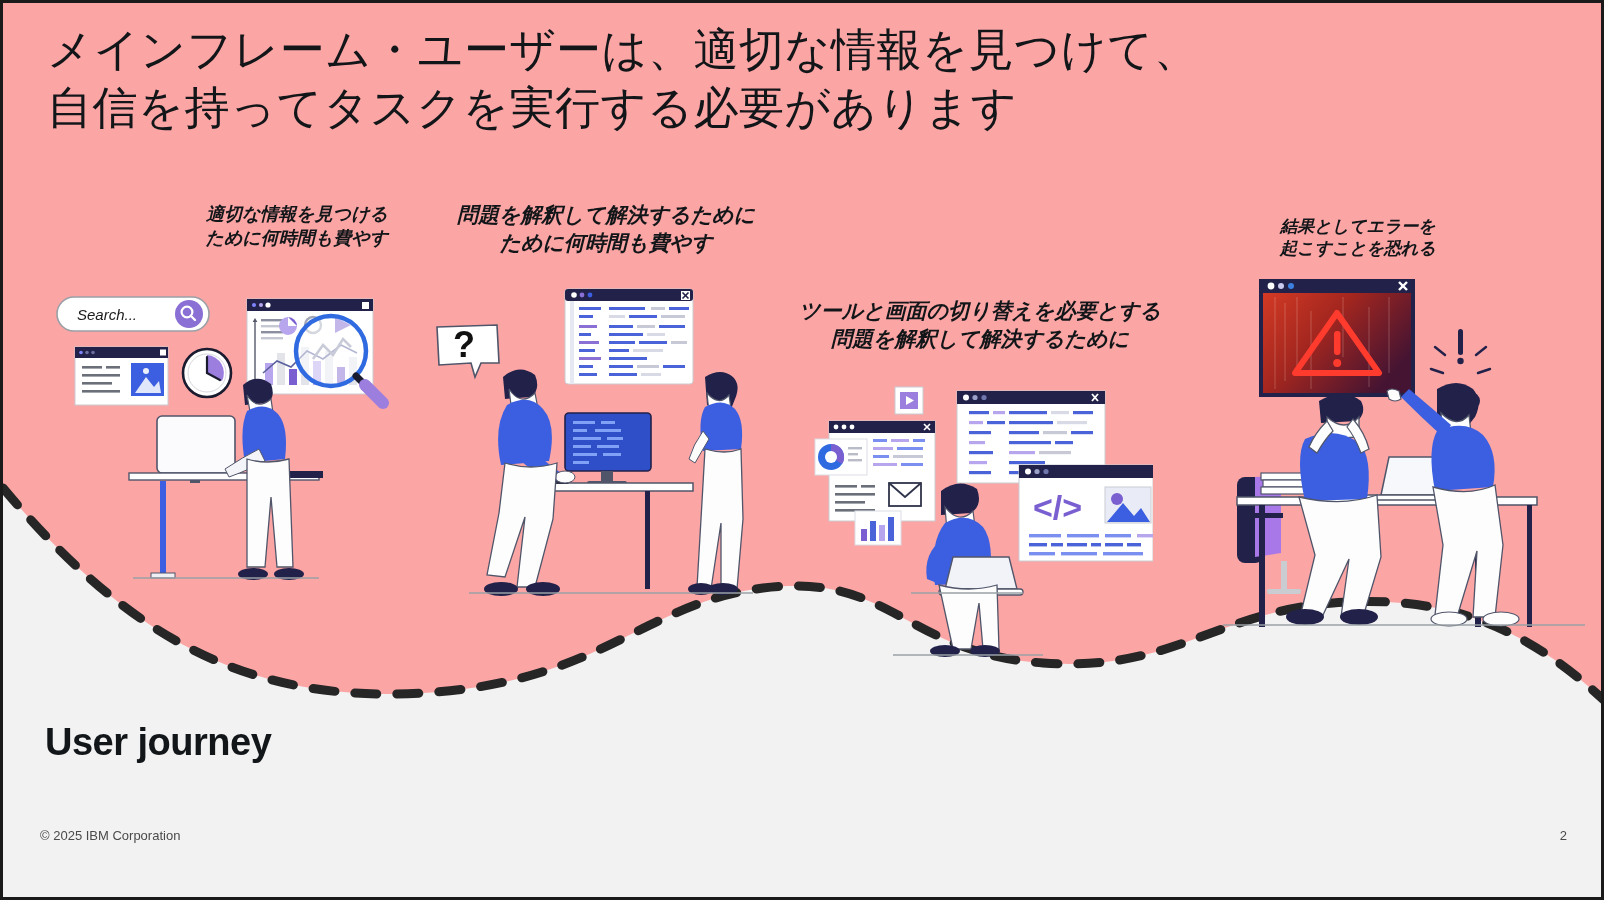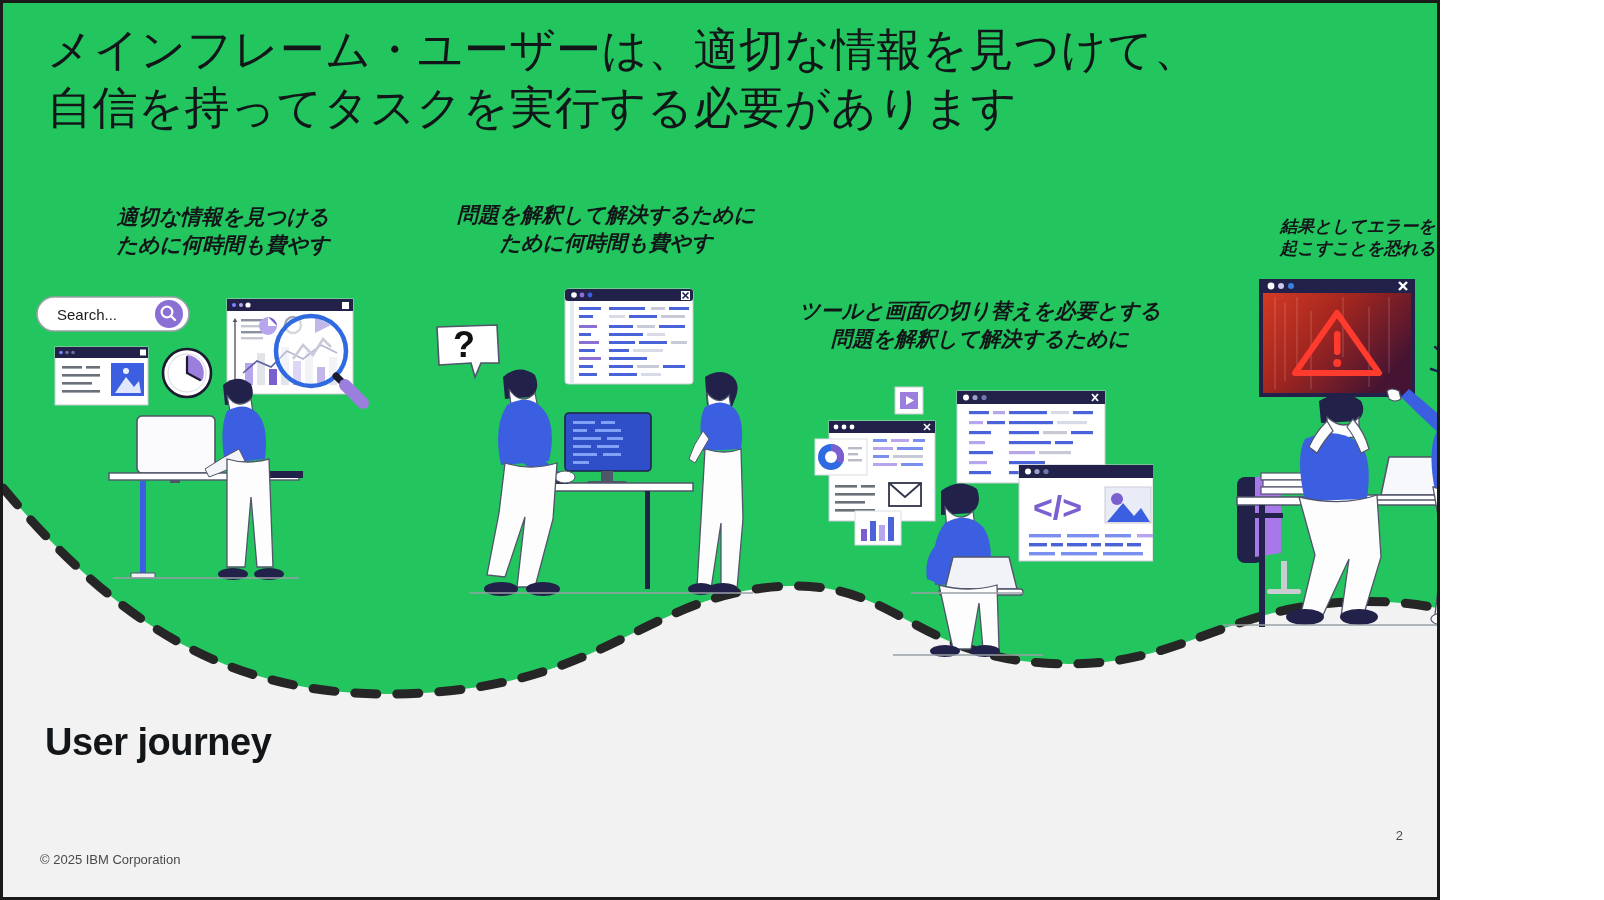--- a/index.html
+++ b/index.html
@@ -1,53 +1,53 @@
 <!DOCTYPE html>
 <html><head>
 <meta charset="utf-8">
 <style>
   html,body{margin:0;padding:0;background:#ffffff;}
   body{font-family:"Liberation Sans","DejaVu Sans",sans-serif;}
   #slide{
-    position:relative;width:1440px;height:900px;overflow:hidden;
-    background:#22c55e;border:3px solid #1a1a1a;box-sizing:border-box;
+    position:relative;width:1604px;height:900px;overflow:hidden;
+    background:#fca5a5;border:3px solid #1a1a1a;box-sizing:border-box;
   }
   
   #bg-wave{position:absolute;left:0;top:0;width:1604px;height:900px;}
   
   #title{
     position:absolute;left:44px;top:18px;width:1340px;
     font-size:45px;line-height:1.28;font-weight:400;color:#121619;
     letter-spacing:0.5px;white-space:pre-line;
   }
   
   .caption{
     position:absolute;font-style:italic;font-weight:600;
     color:#121619;line-height:1.32;text-align:center;white-space:pre-line;
   }
-  #caption-1{left:55px;top:200px;width:330px;font-size:21px;}
+  #caption-1{left:55px;top:200px;width:330px;font-size:18px;text-align:right;}
   #caption-2{left:398px;top:198px;width:410px;font-size:21px;}
   #caption-3{left:742px;top:294px;width:470px;font-size:21px;}
   #caption-4{left:1215px;top:185px;width:280px;font-size:17px;margin-top:28px;}
   
   #journey-label{
     position:absolute;left:42px;top:718px;
     font-size:38px;font-weight:700;color:#121619;
     letter-spacing:-0.5px;
   }
   
   #footer-copyright{
-    position:absolute;left:37px;top:825px;font-size:13px;color:#4a4a4a;margin-top:24px;
+    position:absolute;left:37px;top:825px;font-size:13px;color:#4a4a4a;
   }
   #footer-pagenum{
     position:absolute;right:34px;top:825px;font-size:13px;color:#4a4a4a;
   }
   
   .scene{position:absolute;}
-  #scene-1{left:28px;top:278px;width:360px;height:330px;}
+  #scene-1{left:48px;top:278px;width:360px;height:330px;font-style:italic;}
   #scene-2{left:420px;top:278px;width:330px;height:320px;}
   #scene-3{left:790px;top:368px;width:360px;height:300px;}
   #scene-4{left:1190px;top:258px;width:392px;height:372px;}
   .scene svg{display:block;width:100%;height:100%;}
 </style>
 </head>
 <body>
 
 <div id="slide">
 

